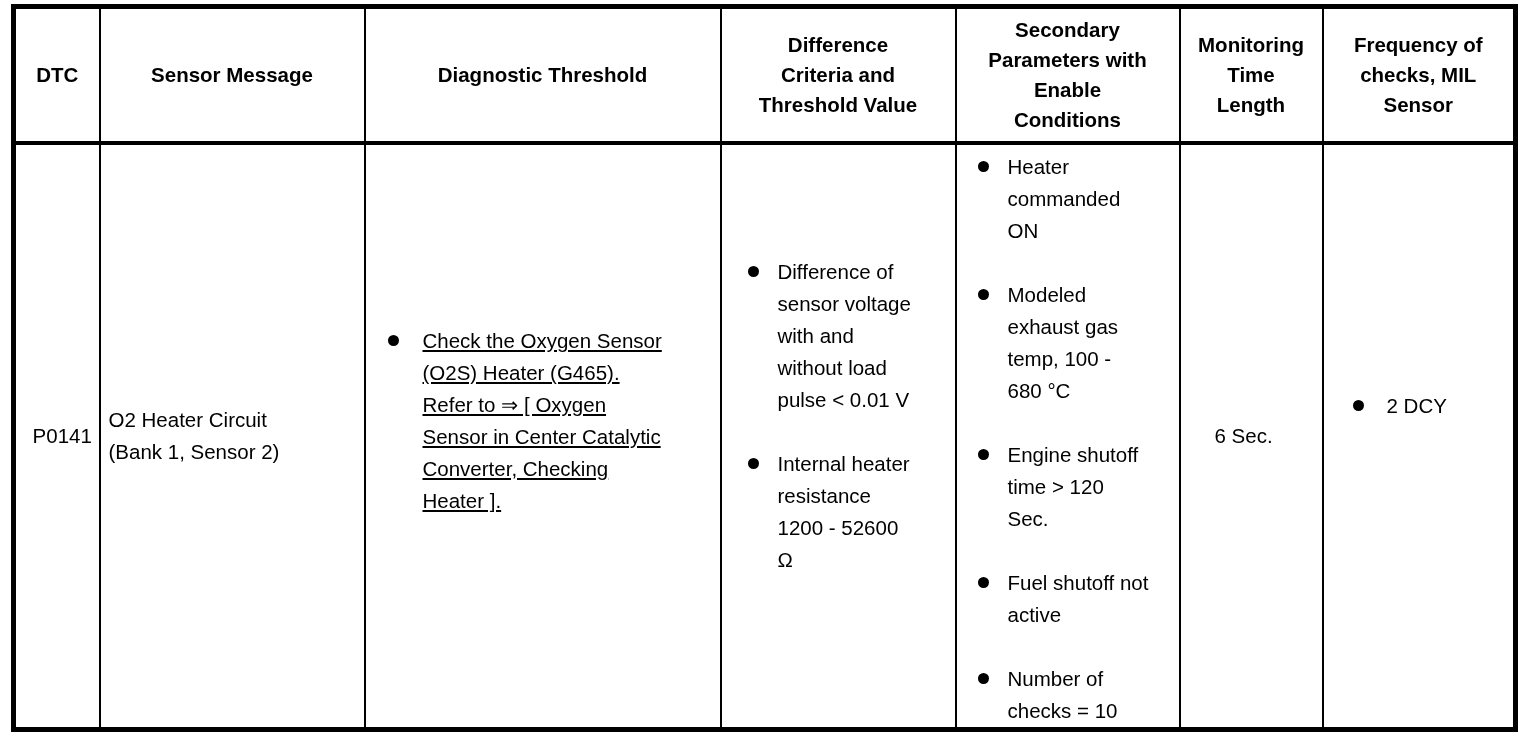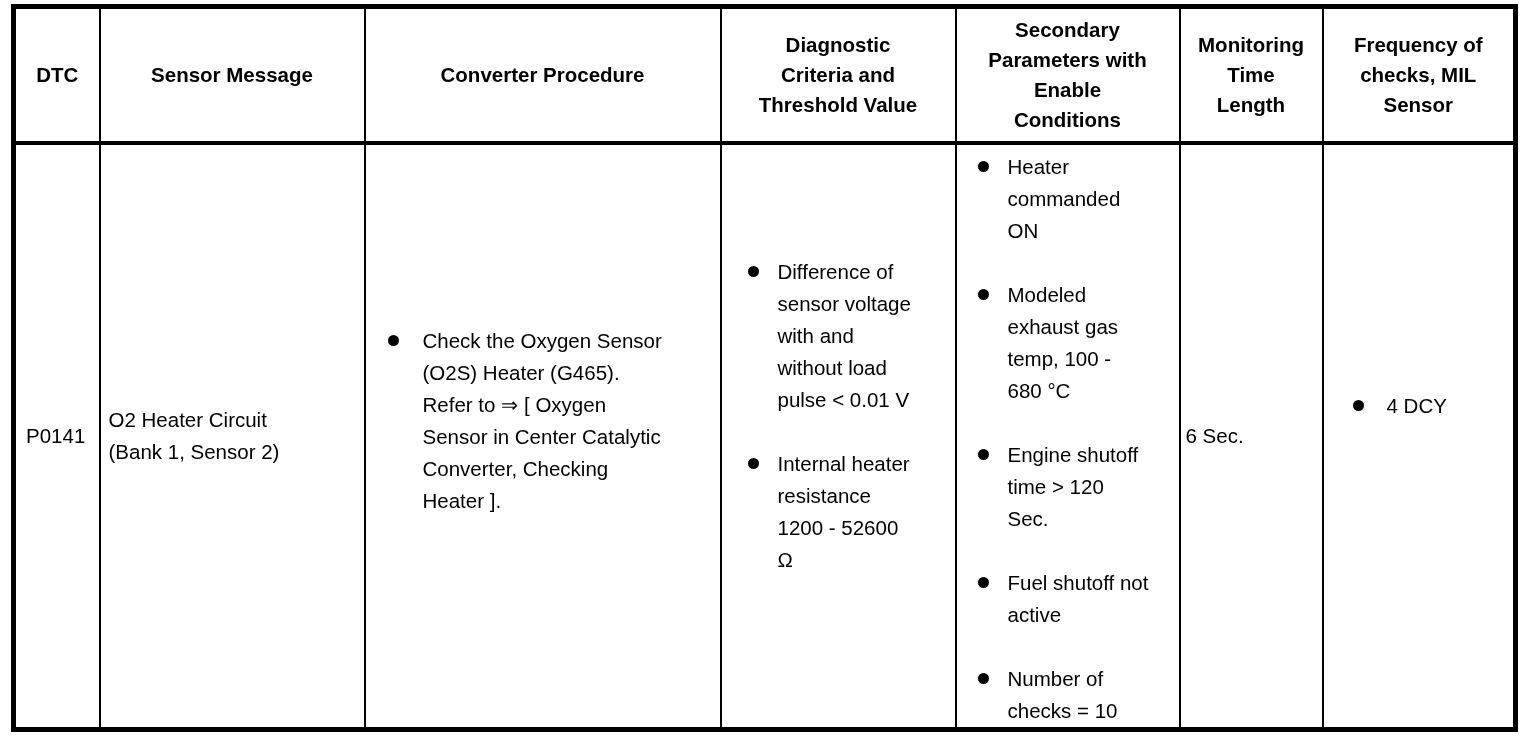--- a/index.html
+++ b/index.html
@@ -52,23 +52,23 @@
   td.cell {
     font-size: 20.5px;
     line-height: 32px;
     vertical-align: middle;
     padding: 0;
     overflow: hidden;
   }
   .plain {
     white-space: pre-line;
   }
-  td.c-dtc .plain      { padding-left: 10px; }
+  td.c-dtc .plain      { padding-left: 10px; text-align: center; }
   td.c-err .plain      { padding-left: 8px;  }
-  td.c-mon .plain      { padding-left: 5px;  }
+  td.c-mon .plain      { padding-left: 5px; margin-left: 29px;  }
 
   
   .blist { width: 100%; }
   .bitem {
     display: flex;
     align-items: flex-start;
     margin-bottom: 32px;
   }
   .bitem:last-child { margin-bottom: 0; }
   .dot {
@@ -81,21 +81,21 @@
   }
   .btext { white-space: pre-line; }
 
   
   td.c-diag .dot  { margin-left: 22px; margin-right: 24px; }
   td.c-malf .dot  { margin-left: 26px; margin-right: 19px; }
   td.c-sec  .dot  { margin-left: 21px; margin-right: 19px; }
   td.c-freq .dot  { margin-left: 29px; margin-right: 23px; }
 
   
-  td.c-diag .blist { transform: translateY(-15px); }
+  td.c-diag .blist { transform: translateY(-15px); text-decoration: underline; }
   td.c-malf .blist { transform: translateY(-20px); }
   td.c-freq .blist { transform: translateY(-30px); }
   td.c-sec {
     vertical-align: top;
   }
   td.c-sec .blist { padding-top: 6px; }
 </style>
 </head>
 <body>
 
@@ -108,22 +108,22 @@
         <col style="width:356px">
         <col style="width:235px">
         <col style="width:224px">
         <col style="width:143px">
         <col style="width:193px">
       </colgroup>
       <thead>
         <tr>
           <th class="hdr">DTC</th>
           <th class="hdr">Sensor Message</th>
-          <th class="hdr">Converter Procedure</th>
-          <th class="hdr">Diagnostic
+          <th class="hdr">Diagnostic Threshold</th>
+          <th class="hdr">Difference
 Criteria and
 Threshold Value</th>
           <th class="hdr">Secondary
 Parameters with
 Enable
 Conditions</th>
           <th class="hdr">Monitoring
 Time
 Length</th>
           <th class="hdr">Frequency of
@@ -212,21 +212,21 @@
           </td>
 
           <td class="cell c-mon">
             <div class="plain">6 Sec.</div>
           </td>
 
           <td class="cell c-freq">
             <div class="blist">
               <div class="bitem">
                 <span class="dot"></span>
-                <span class="btext">4 DCY</span>
+                <span class="btext">2 DCY</span>
               </div>
             </div>
           </td>
 
         </tr>
       </tbody>
     </table>
   </div>
 </div>
 

